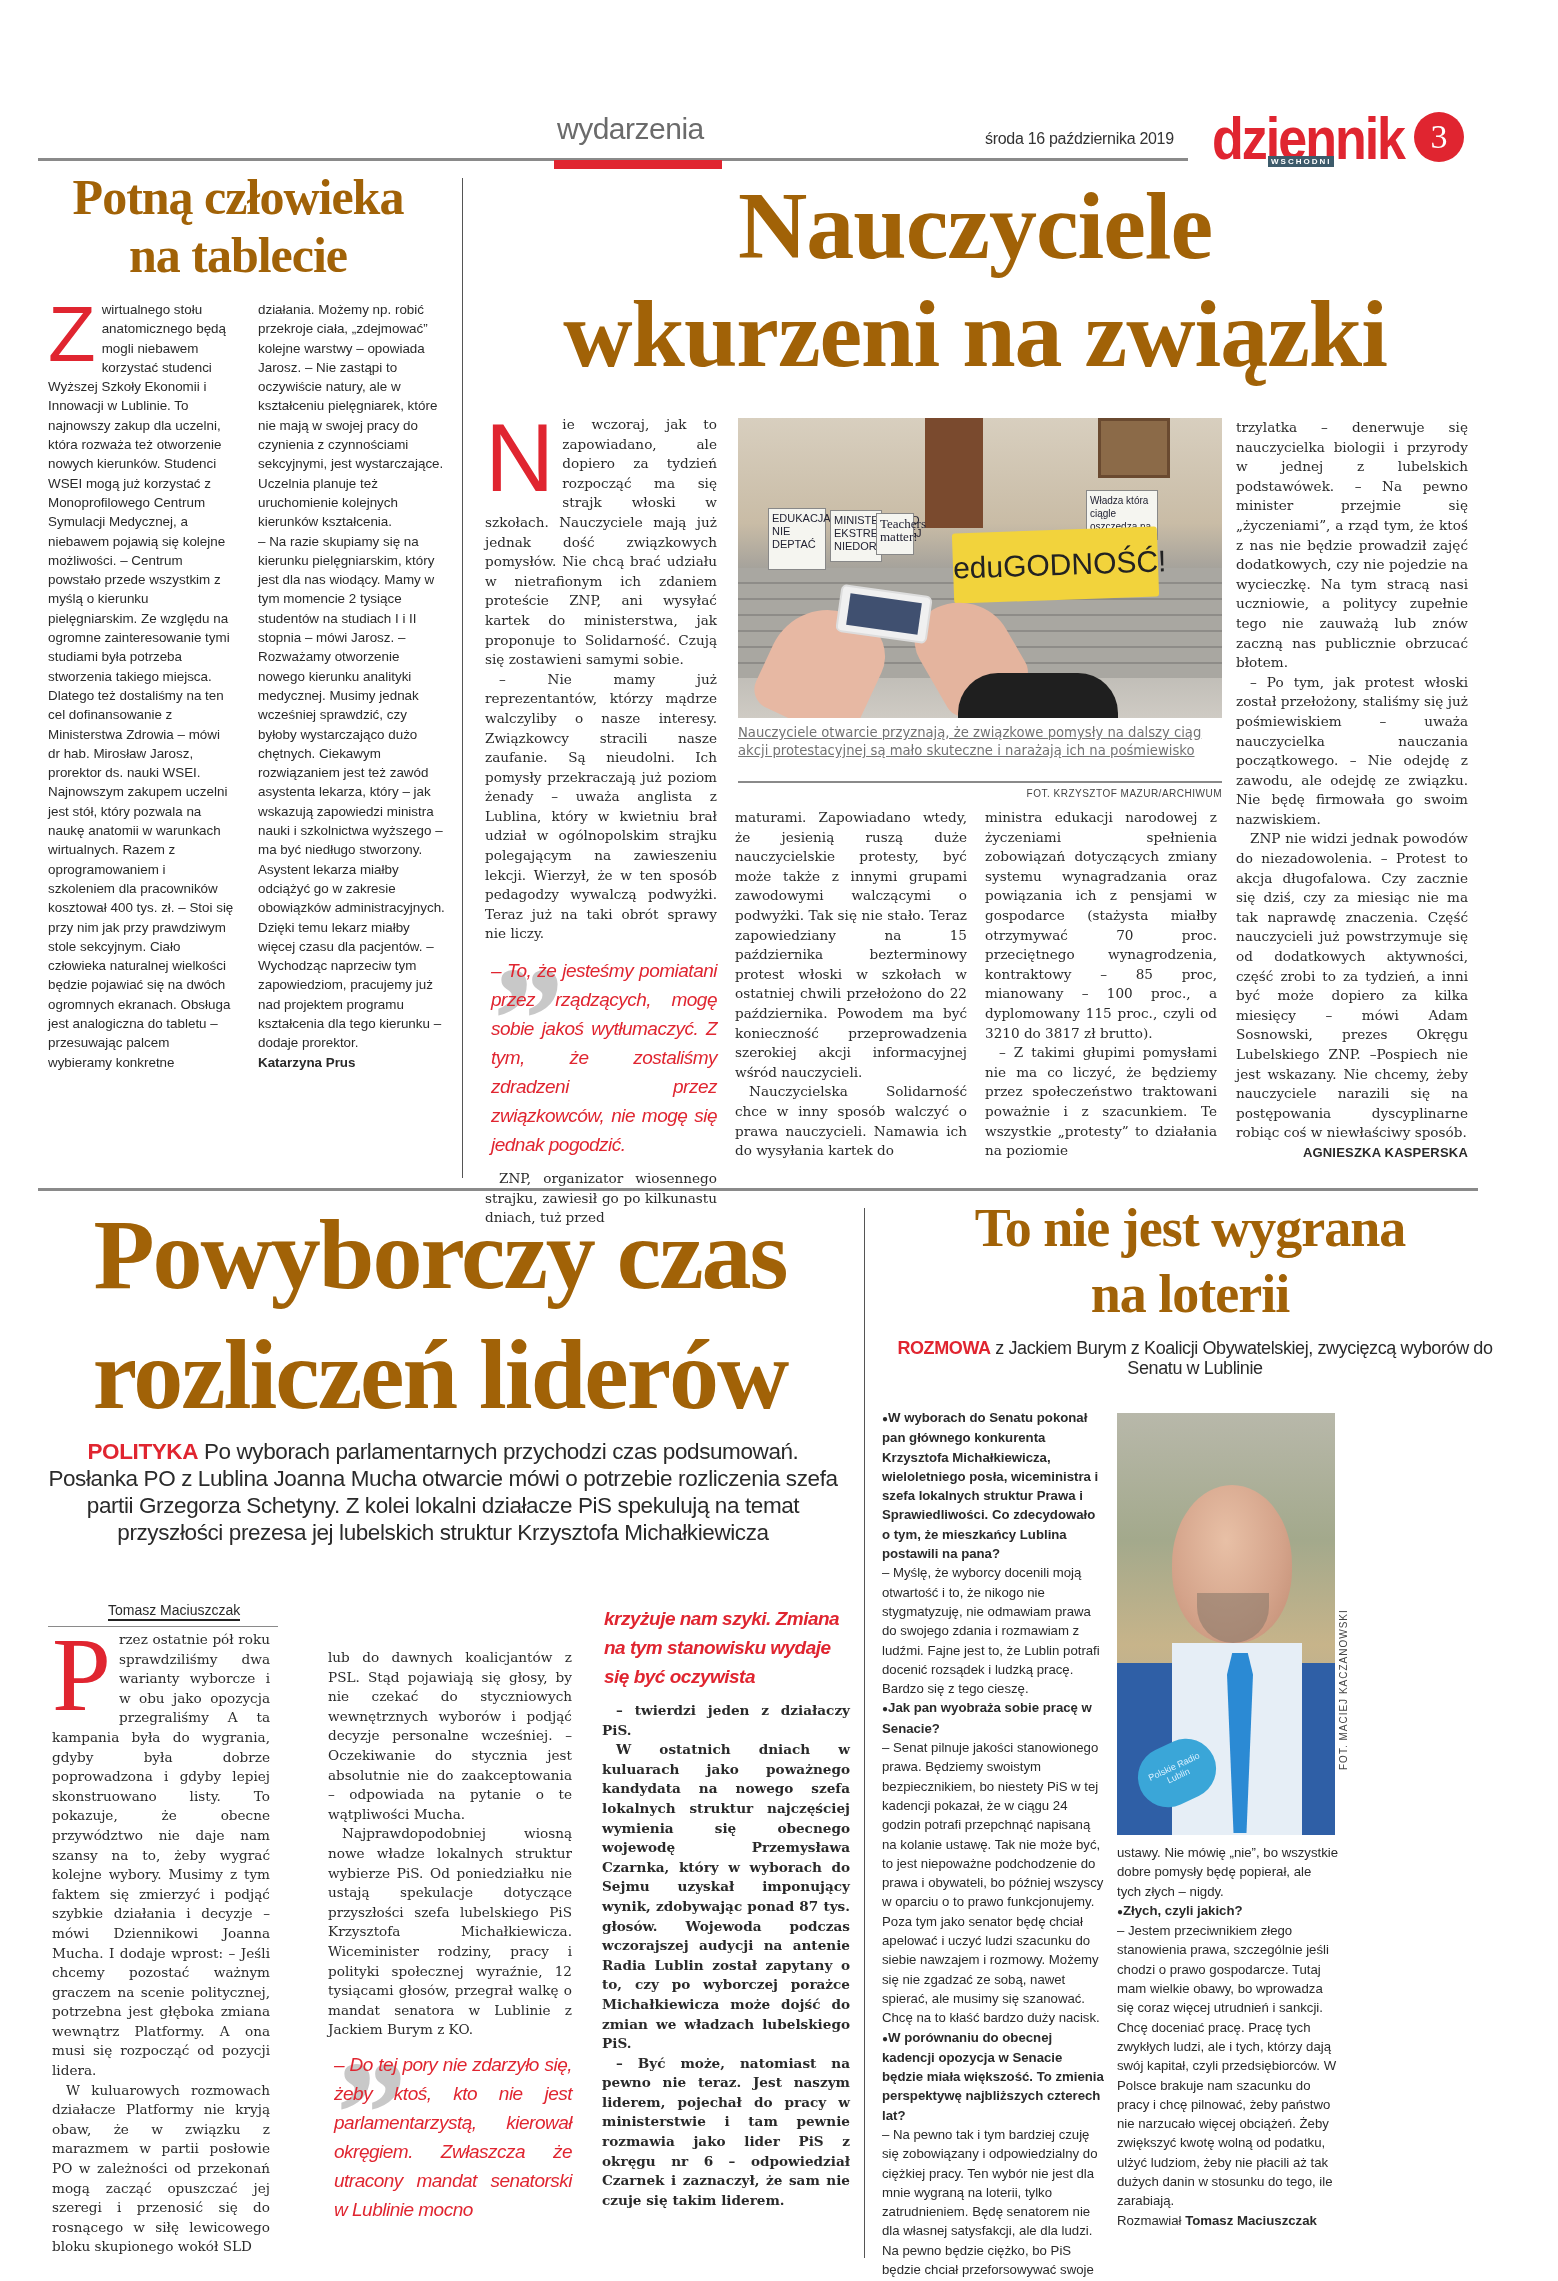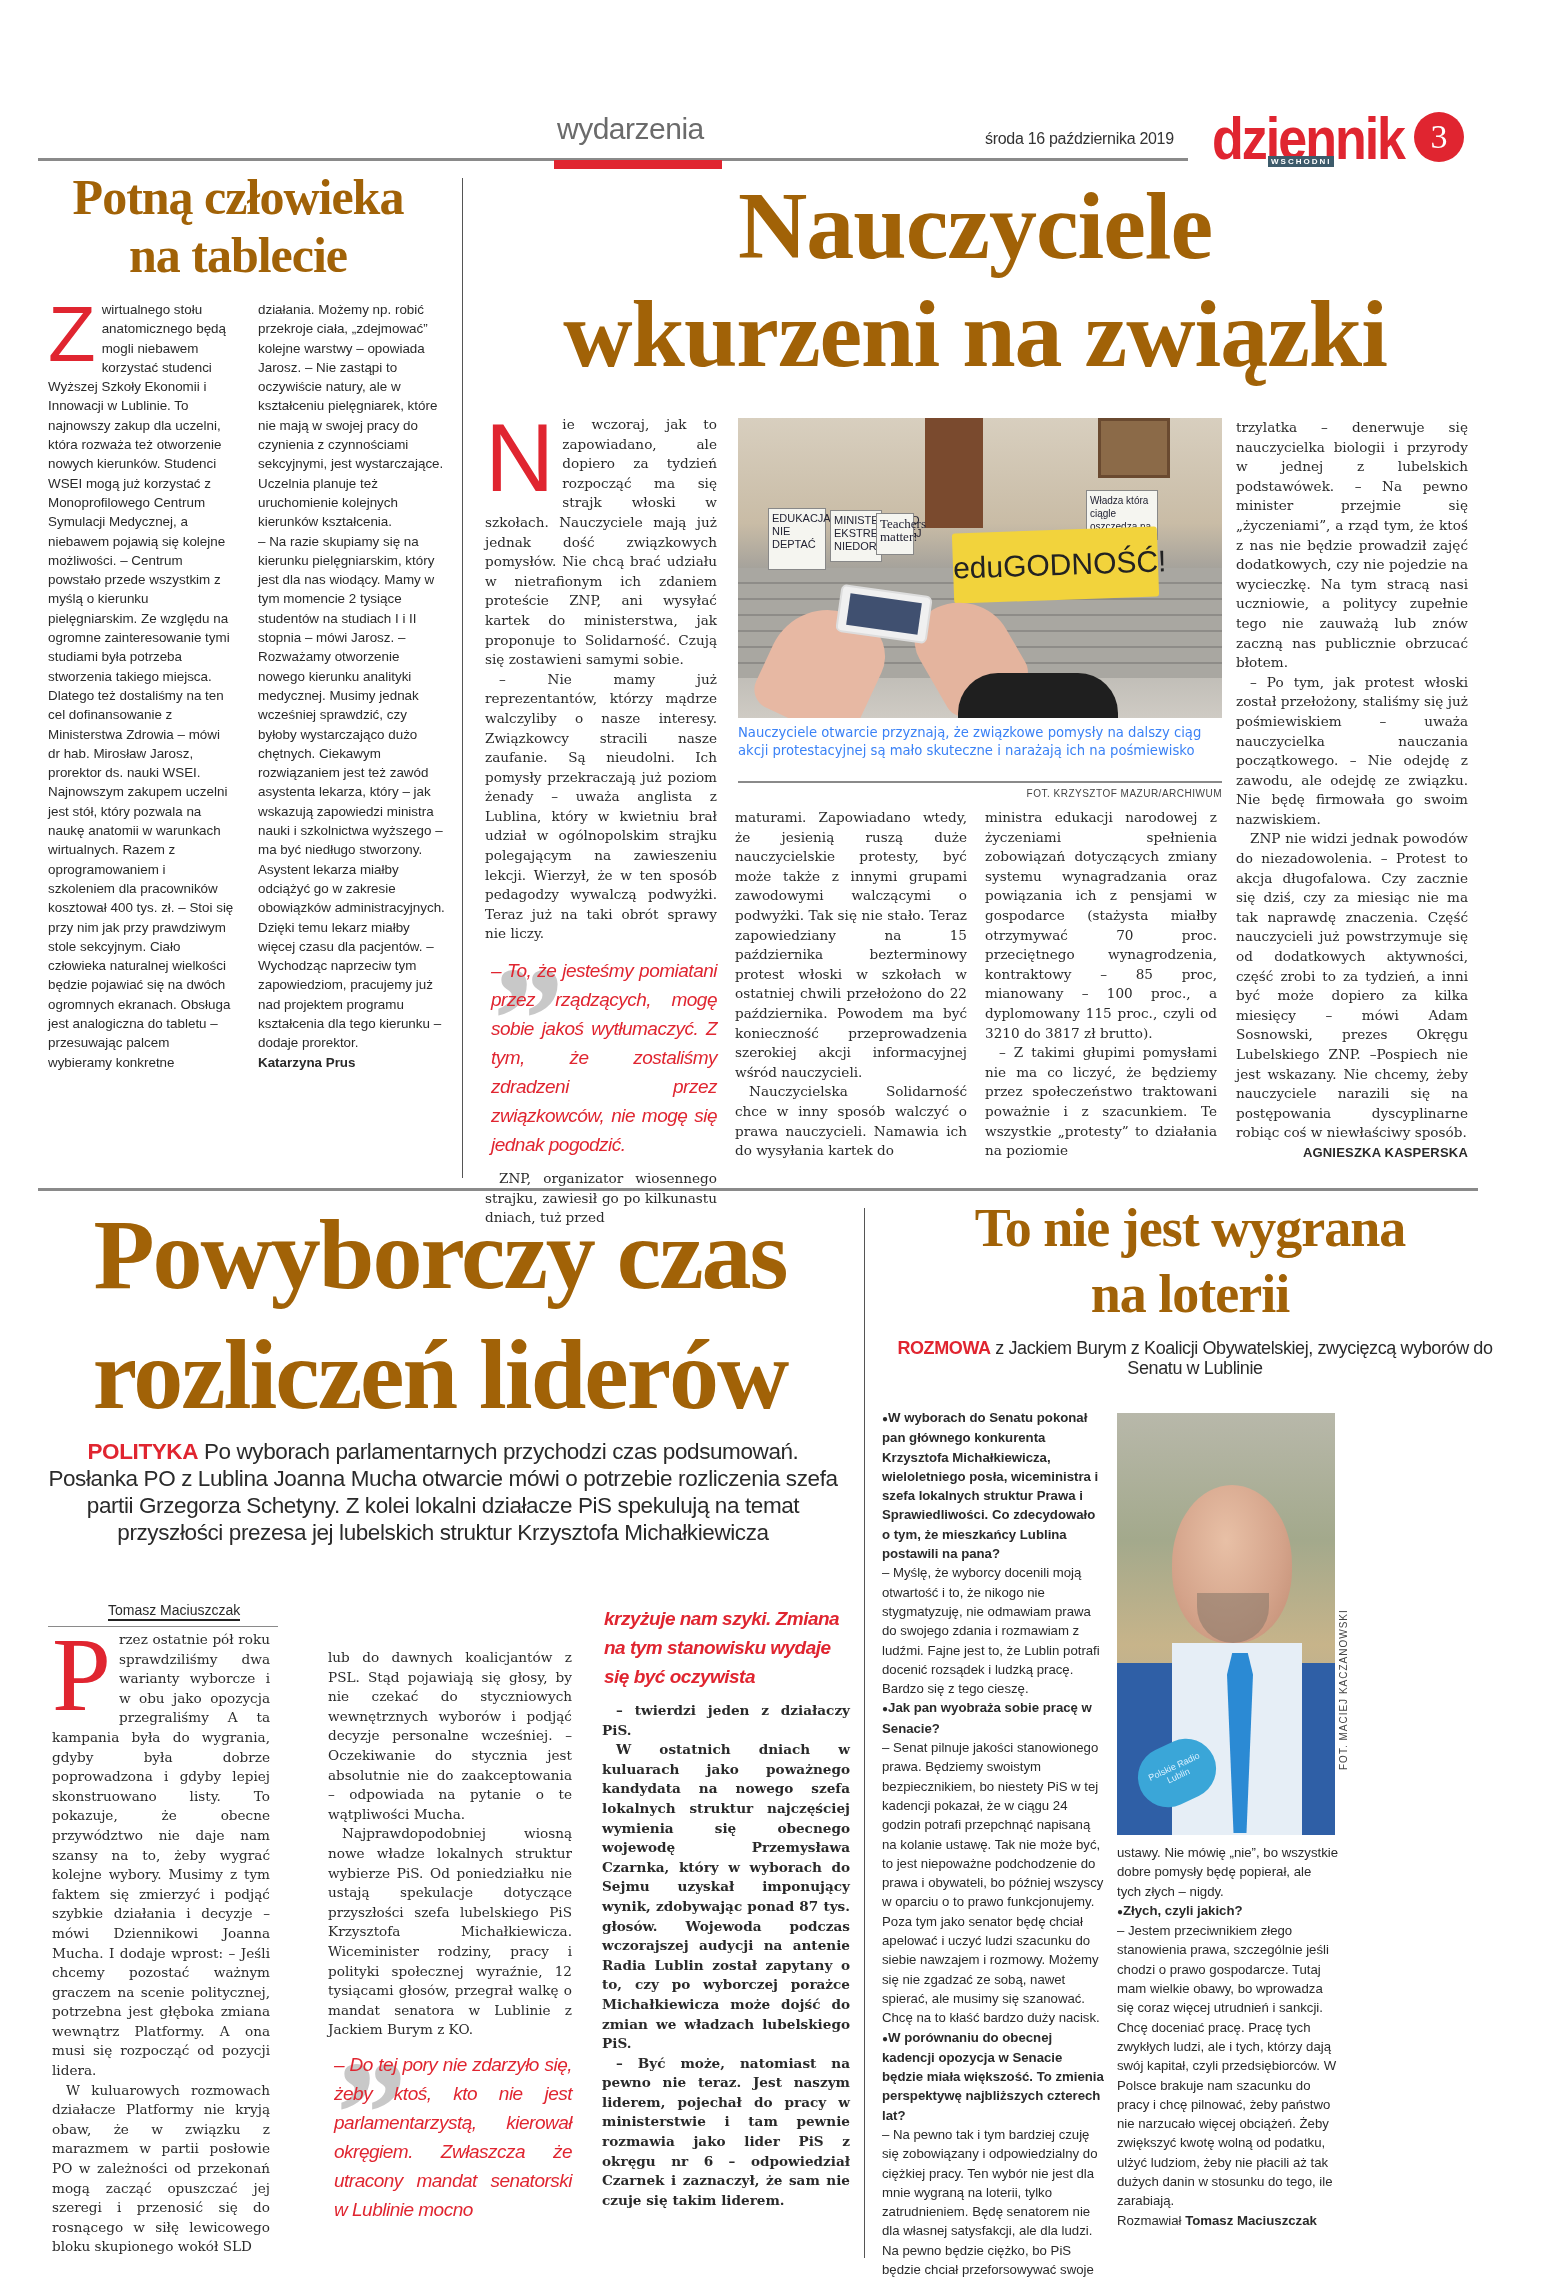--- a/index.html
+++ b/index.html
@@ -46,21 +46,21 @@
   .photo1 .window { position: absolute; left: 360px; top: 0; width: 72px; height: 60px; background: #8b6a48; border: 3px solid #6a4a30; }
   .photo1 .steps { position: absolute; left: 0; top: 150px; width: 100%; height: 110px; background: repeating-linear-gradient(180deg, #a9a7a1 0 14px, #8e8c88 14px 16px); }
   .photo1 .banner { position: absolute; left: 215px; top: 112px; width: 205px; height: 70px; background: #f2d33c; border-radius: 3px; transform: rotate(-2deg); font-family: "Liberation Sans", sans-serif; font-size: 30px; color: #222; text-align: center; line-height: 70px; }
   .photo1 .sign { position: absolute; background: #f5f5f0; border: 1px solid #888; font-family: "Liberation Sans", sans-serif; font-size: 11px; color: #223; padding: 3px; line-height: 13px; }
   .photo1 .hands { position: absolute; left: 30px; top: 160px; width: 260px; height: 140px; }
   .photo1 .hand-l { position: absolute; left: 0; top: 30px; width: 110px; height: 120px; background: #e7b8a3; border-radius: 60px 40px 20px 20px; transform: rotate(25deg); }
   .photo1 .hand-r { position: absolute; left: 155px; top: 20px; width: 90px; height: 110px; background: #e4b49e; border-radius: 40px 60px 20px 20px; transform: rotate(-30deg); }
   .photo1 .sleeve { position: absolute; left: 190px; top: 95px; width: 160px; height: 80px; background: #1f1f1f; border-radius: 40px 40px 0 0; }
   .photo1 .phone { position: absolute; left: 70px; top: 12px; width: 92px; height: 48px; background: #f0f0f0; border-radius: 6px; transform: rotate(8deg); border: 2px solid #ddd; }
   .photo1 .phone::after { content: ""; position: absolute; left: 8px; top: 6px; width: 72px; height: 32px; background: #405070; }
-  .caption { font-family: "DejaVu Sans", sans-serif; font-size: 13.2px; line-height: 18px; color: #3b82f6; }
+  .caption { font-family: "DejaVu Sans", sans-serif; font-size: 13.2px; line-height: 18px; color: #737373; text-decoration: underline; }
   .credit { font-family: "Liberation Sans", sans-serif; font-size: 10px; color: #444; letter-spacing: 0.5px; text-align: right; }
 
   
   .photo2 { left: 1117px; top: 1413px; width: 218px; height: 422px; overflow: hidden; background: linear-gradient(180deg, #b8b8aa 0%, #a3a98c 30%, #c7b48a 55%, #9aa0a0 100%); }
   .photo2 .head { position: absolute; left: 55px; top: 72px; width: 120px; height: 158px; border-radius: 50% 50% 46% 46%; background: radial-gradient(ellipse at 45% 35%, #e8c0a6 0%, #d4a38a 60%, #bf8b72 100%); }
   .photo2 .beard { position: absolute; left: 80px; top: 180px; width: 72px; height: 50px; border-radius: 0 0 40px 40px; background: #8a7a6a; opacity: 0.6; }
   .photo2 .shirt { position: absolute; left: 55px; top: 230px; width: 130px; height: 200px; background: #e6eef6; }
   .photo2 .suit { position: absolute; left: 0; top: 250px; width: 218px; height: 180px; background: linear-gradient(90deg, #2f5fa6 0 30%, transparent 30% 72%, #2f5fa6 72%); }
   .photo2 .tie { position: absolute; left: 110px; top: 240px; width: 26px; height: 180px; background: #2b8ad4; clip-path: polygon(20% 0, 80% 0, 100% 12%, 75% 100%, 25% 100%, 0 12%); }
   .photo2 .mic { position: absolute; left: 20px; top: 330px; width: 80px; height: 60px; border-radius: 30px; background: #3aa6d8; transform: rotate(-25deg); color: #d9f0ff; font-family: "Liberation Sans", sans-serif; font-size: 9px; text-align: center; padding-top: 18px; }

